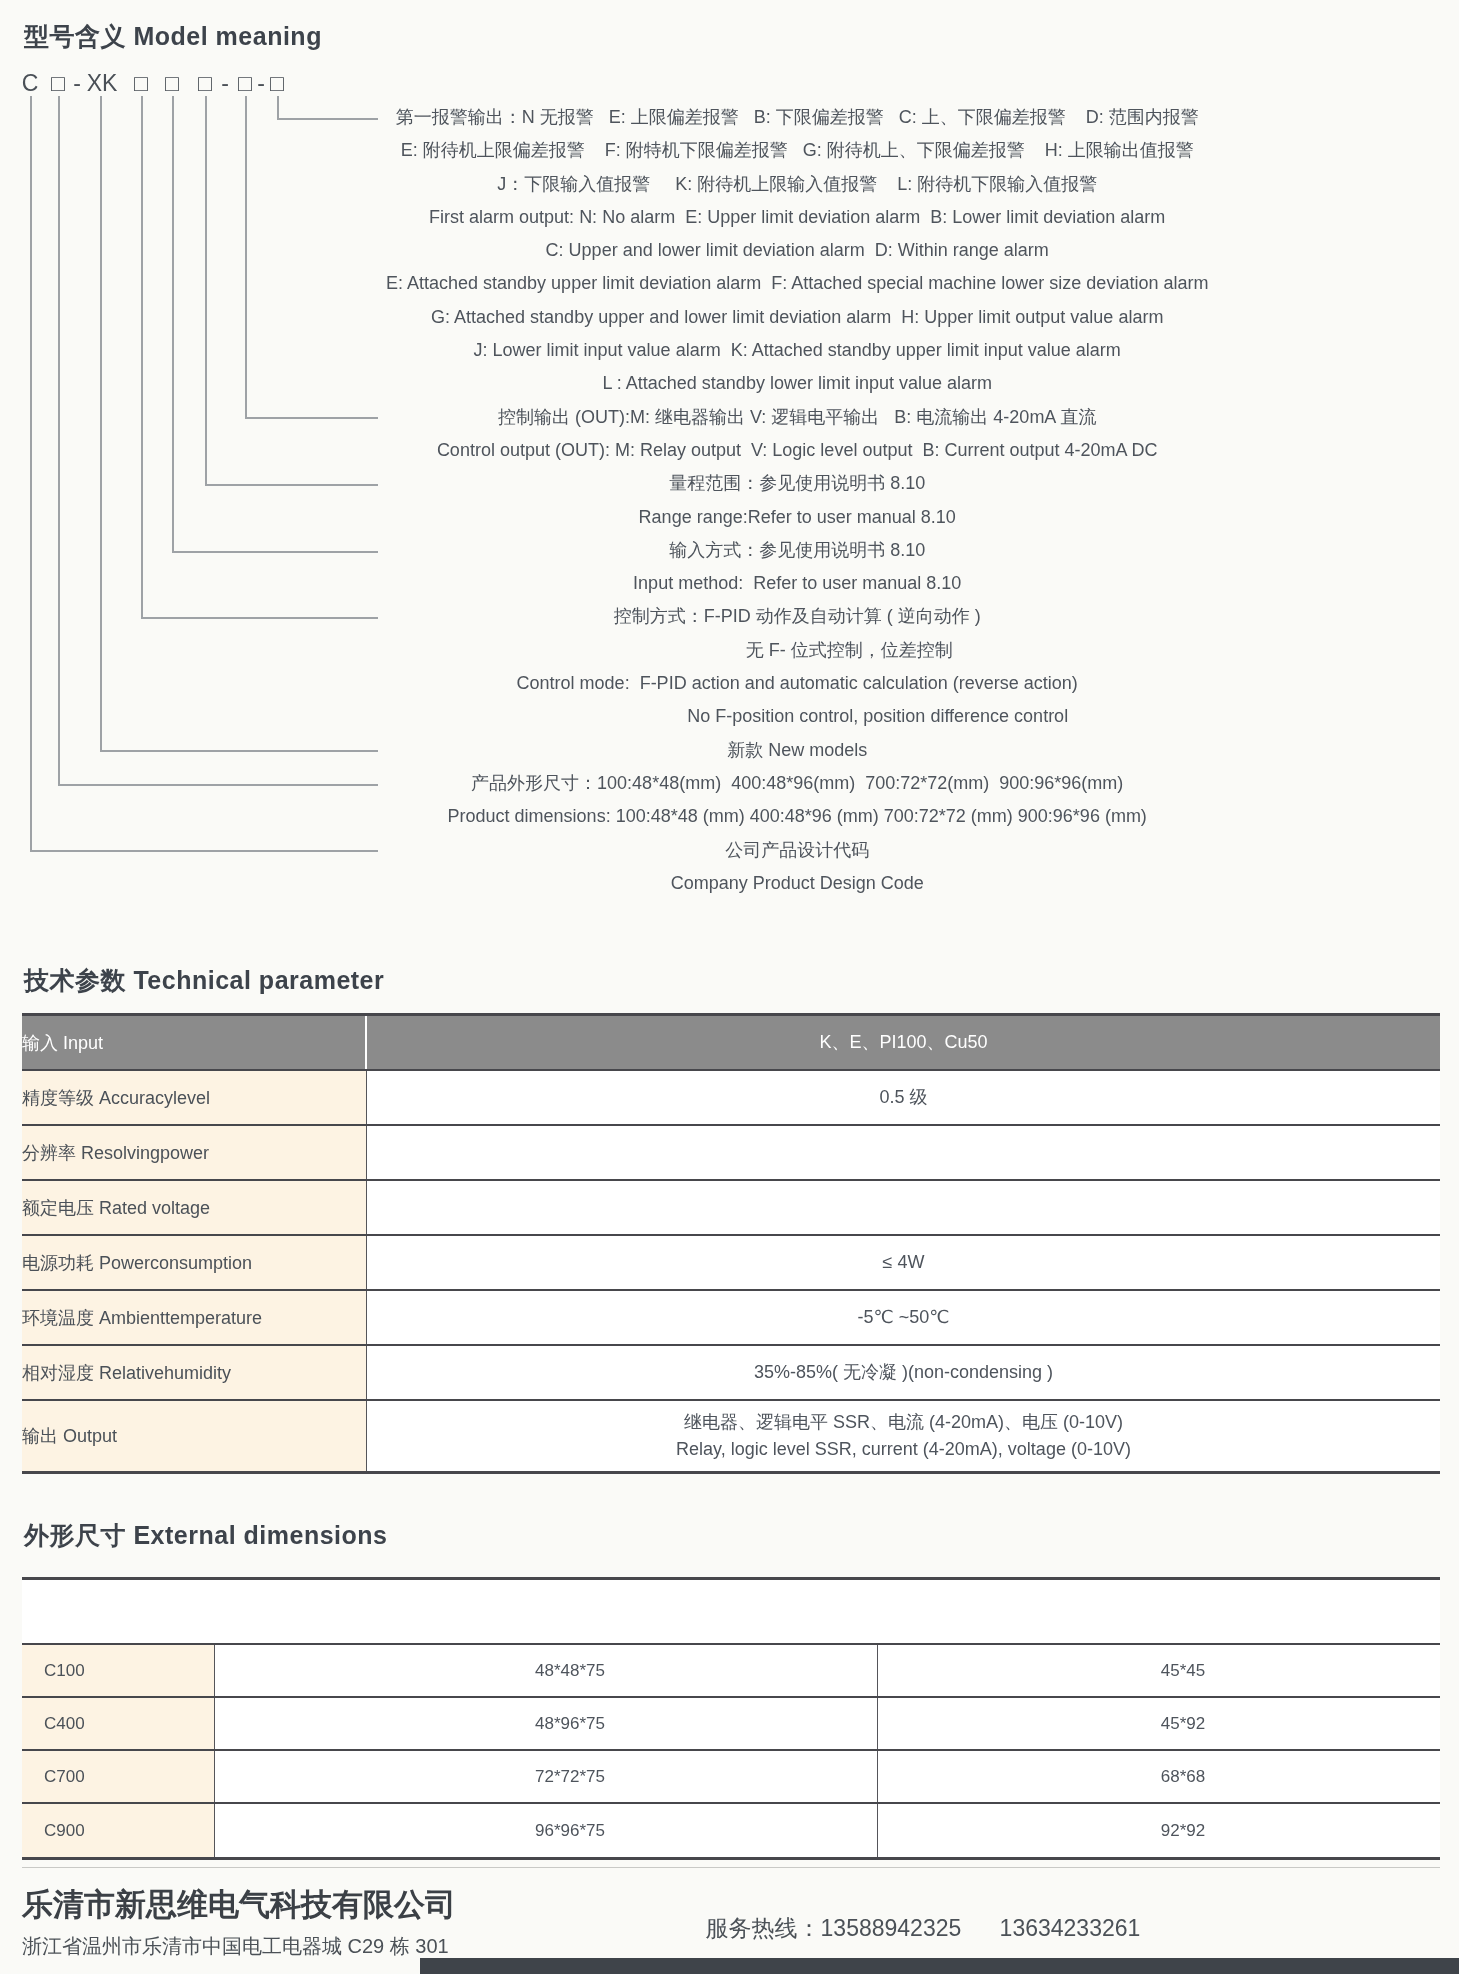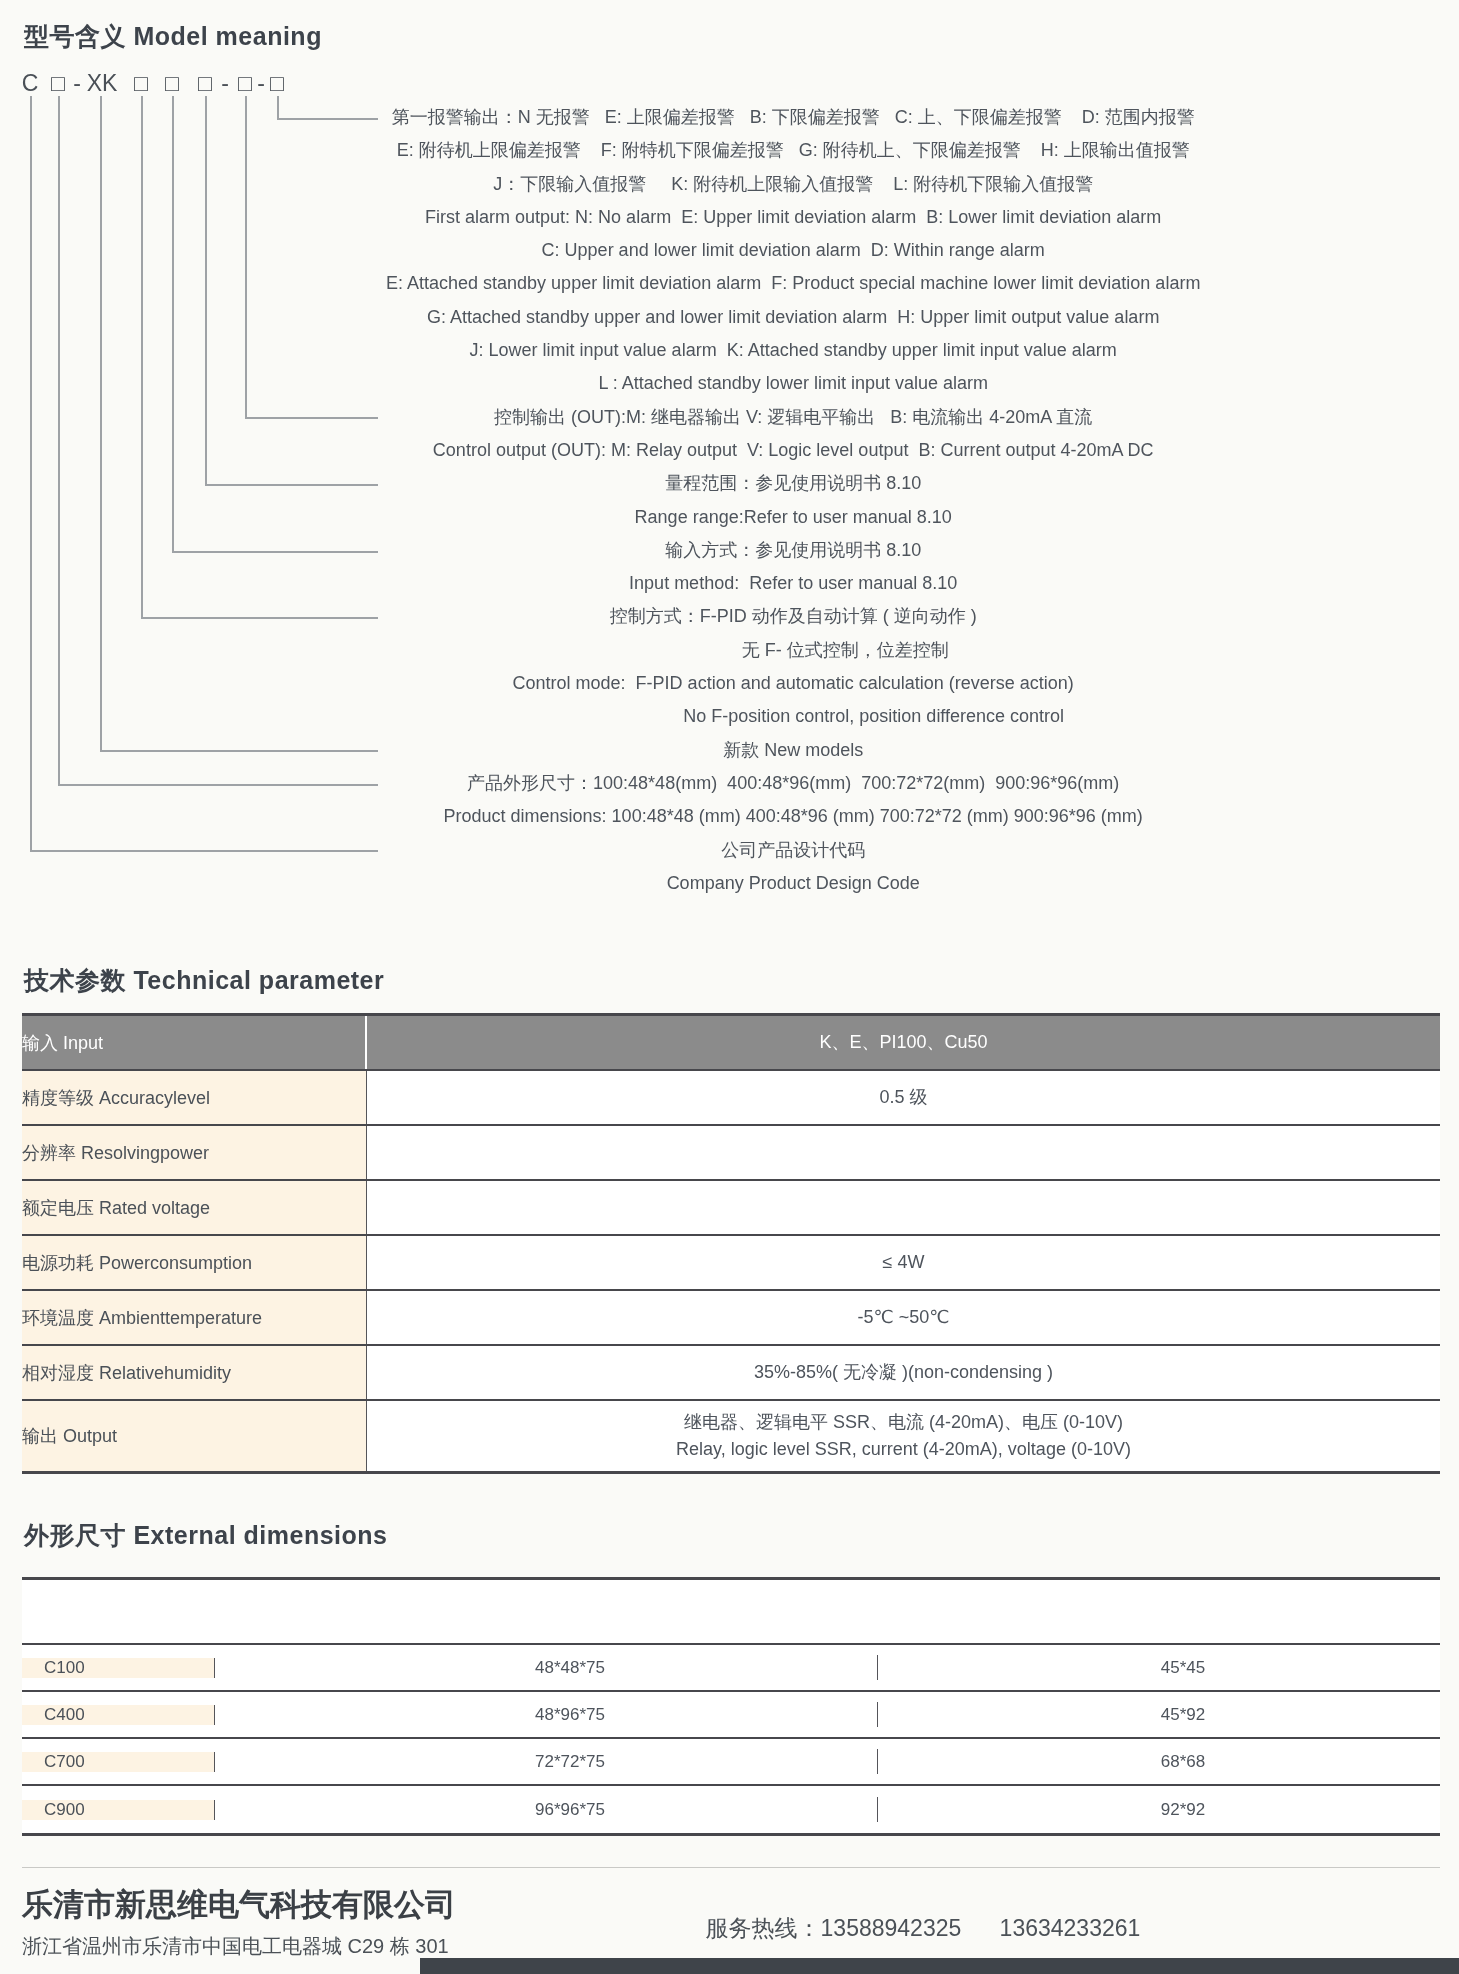--- a/index.html
+++ b/index.html
@@ -44,21 +44,21 @@
   }
   .tech .t-head .t-label { border-right:2px solid #ffffff; color:#fff; }
   .tech .t-row:not(.t-head) .t-label { background:#fdf3e3; border-right:1px solid #55555a; color:#4b5158; }
   .tech .t-value {
     flex:1; display:flex; flex-direction:column; justify-content:center; align-items:center;
     font-size:18px; text-align:center; line-height:27px;
   }
   .tech .t-head .t-value { color:#fff; }
   
   .dims .d-head { height:65px; }
-  .dims .t-row:not(.d-head) { height:47px;align-items:center; }
+  .dims .t-row:not(.d-head) { height:53px; }
   .dims .c1 { width:193px; flex:0 0 193px; display:flex; align-items:center; padding-left:22px; font-size:17px; }
   .dims .c2 { width:615px; flex:0 0 615px; }
   .dims .c3 { flex:1; }
   .dims .mid { display:flex; flex-direction:column; justify-content:center; align-items:center;
                text-align:center; font-size:17px; line-height:25px;margin-left:48px; }
   .dims .d-head .c1 { border-right:2px solid #fff; color:#fff; }
   .dims .d-head .c2 { border-right:2px solid #fff; color:#fff; }
   .dims .d-head .c3 { color:#fff; }
   .dims .t-row:not(.d-head) .c1 { background:#fdf3e3; border-right:1px solid #55555a; color:#4b5158; }
   .dims .t-row:not(.d-head) .c2 { border-right:1px solid #55555a; color:#4e545c; }
@@ -105,21 +105,21 @@
   <div class="hline" style="left:58px;  top:784px; width:320px;"></div>
   <div class="vline" style="left:30px;  top:96px; height:754px;"></div>
   <div class="hline" style="left:30px;  top:850px; width:348px;"></div>
 
   <div class="desc">
     <div class="desc-line">第一报警输出：N 无报警   E: 上限偏差报警   B: 下限偏差报警   C: 上、下限偏差报警    D: 范围内报警</div>
     <div class="desc-line">E: 附待机上限偏差报警    F: 附特机下限偏差报警   G: 附待机上、下限偏差报警    H: 上限输出值报警</div>
     <div class="desc-line">J：下限输入值报警     K: 附待机上限输入值报警    L: 附待机下限输入值报警</div>
     <div class="desc-line">First alarm output: N: No alarm  E: Upper limit deviation alarm  B: Lower limit deviation alarm</div>
     <div class="desc-line">C: Upper and lower limit deviation alarm  D: Within range alarm</div>
-    <div class="desc-line">E: Attached standby upper limit deviation alarm  F: Product special machine lower limit deviation alarm</div>
+    <div class="desc-line">E: Attached standby upper limit deviation alarm  F: Attached special machine lower size deviation alarm</div>
     <div class="desc-line">G: Attached standby upper and lower limit deviation alarm  H: Upper limit output value alarm</div>
     <div class="desc-line">J: Lower limit input value alarm  K: Attached standby upper limit input value alarm</div>
     <div class="desc-line">L : Attached standby lower limit input value alarm</div>
     <div class="desc-line">控制输出 (OUT):M: 继电器输出 V: 逻辑电平输出   B: 电流输出 4-20mA 直流</div>
     <div class="desc-line">Control output (OUT): M: Relay output  V: Logic level output  B: Current output 4-20mA DC</div>
     <div class="desc-line">量程范围：参见使用说明书 8.10</div>
     <div class="desc-line">Range range:Refer to user manual 8.10</div>
     <div class="desc-line">输入方式：参见使用说明书 8.10</div>
     <div class="desc-line">Input method:  Refer to user manual 8.10</div>
     <div class="desc-line">控制方式：F-PID 动作及自动计算 ( 逆向动作 )</div>

